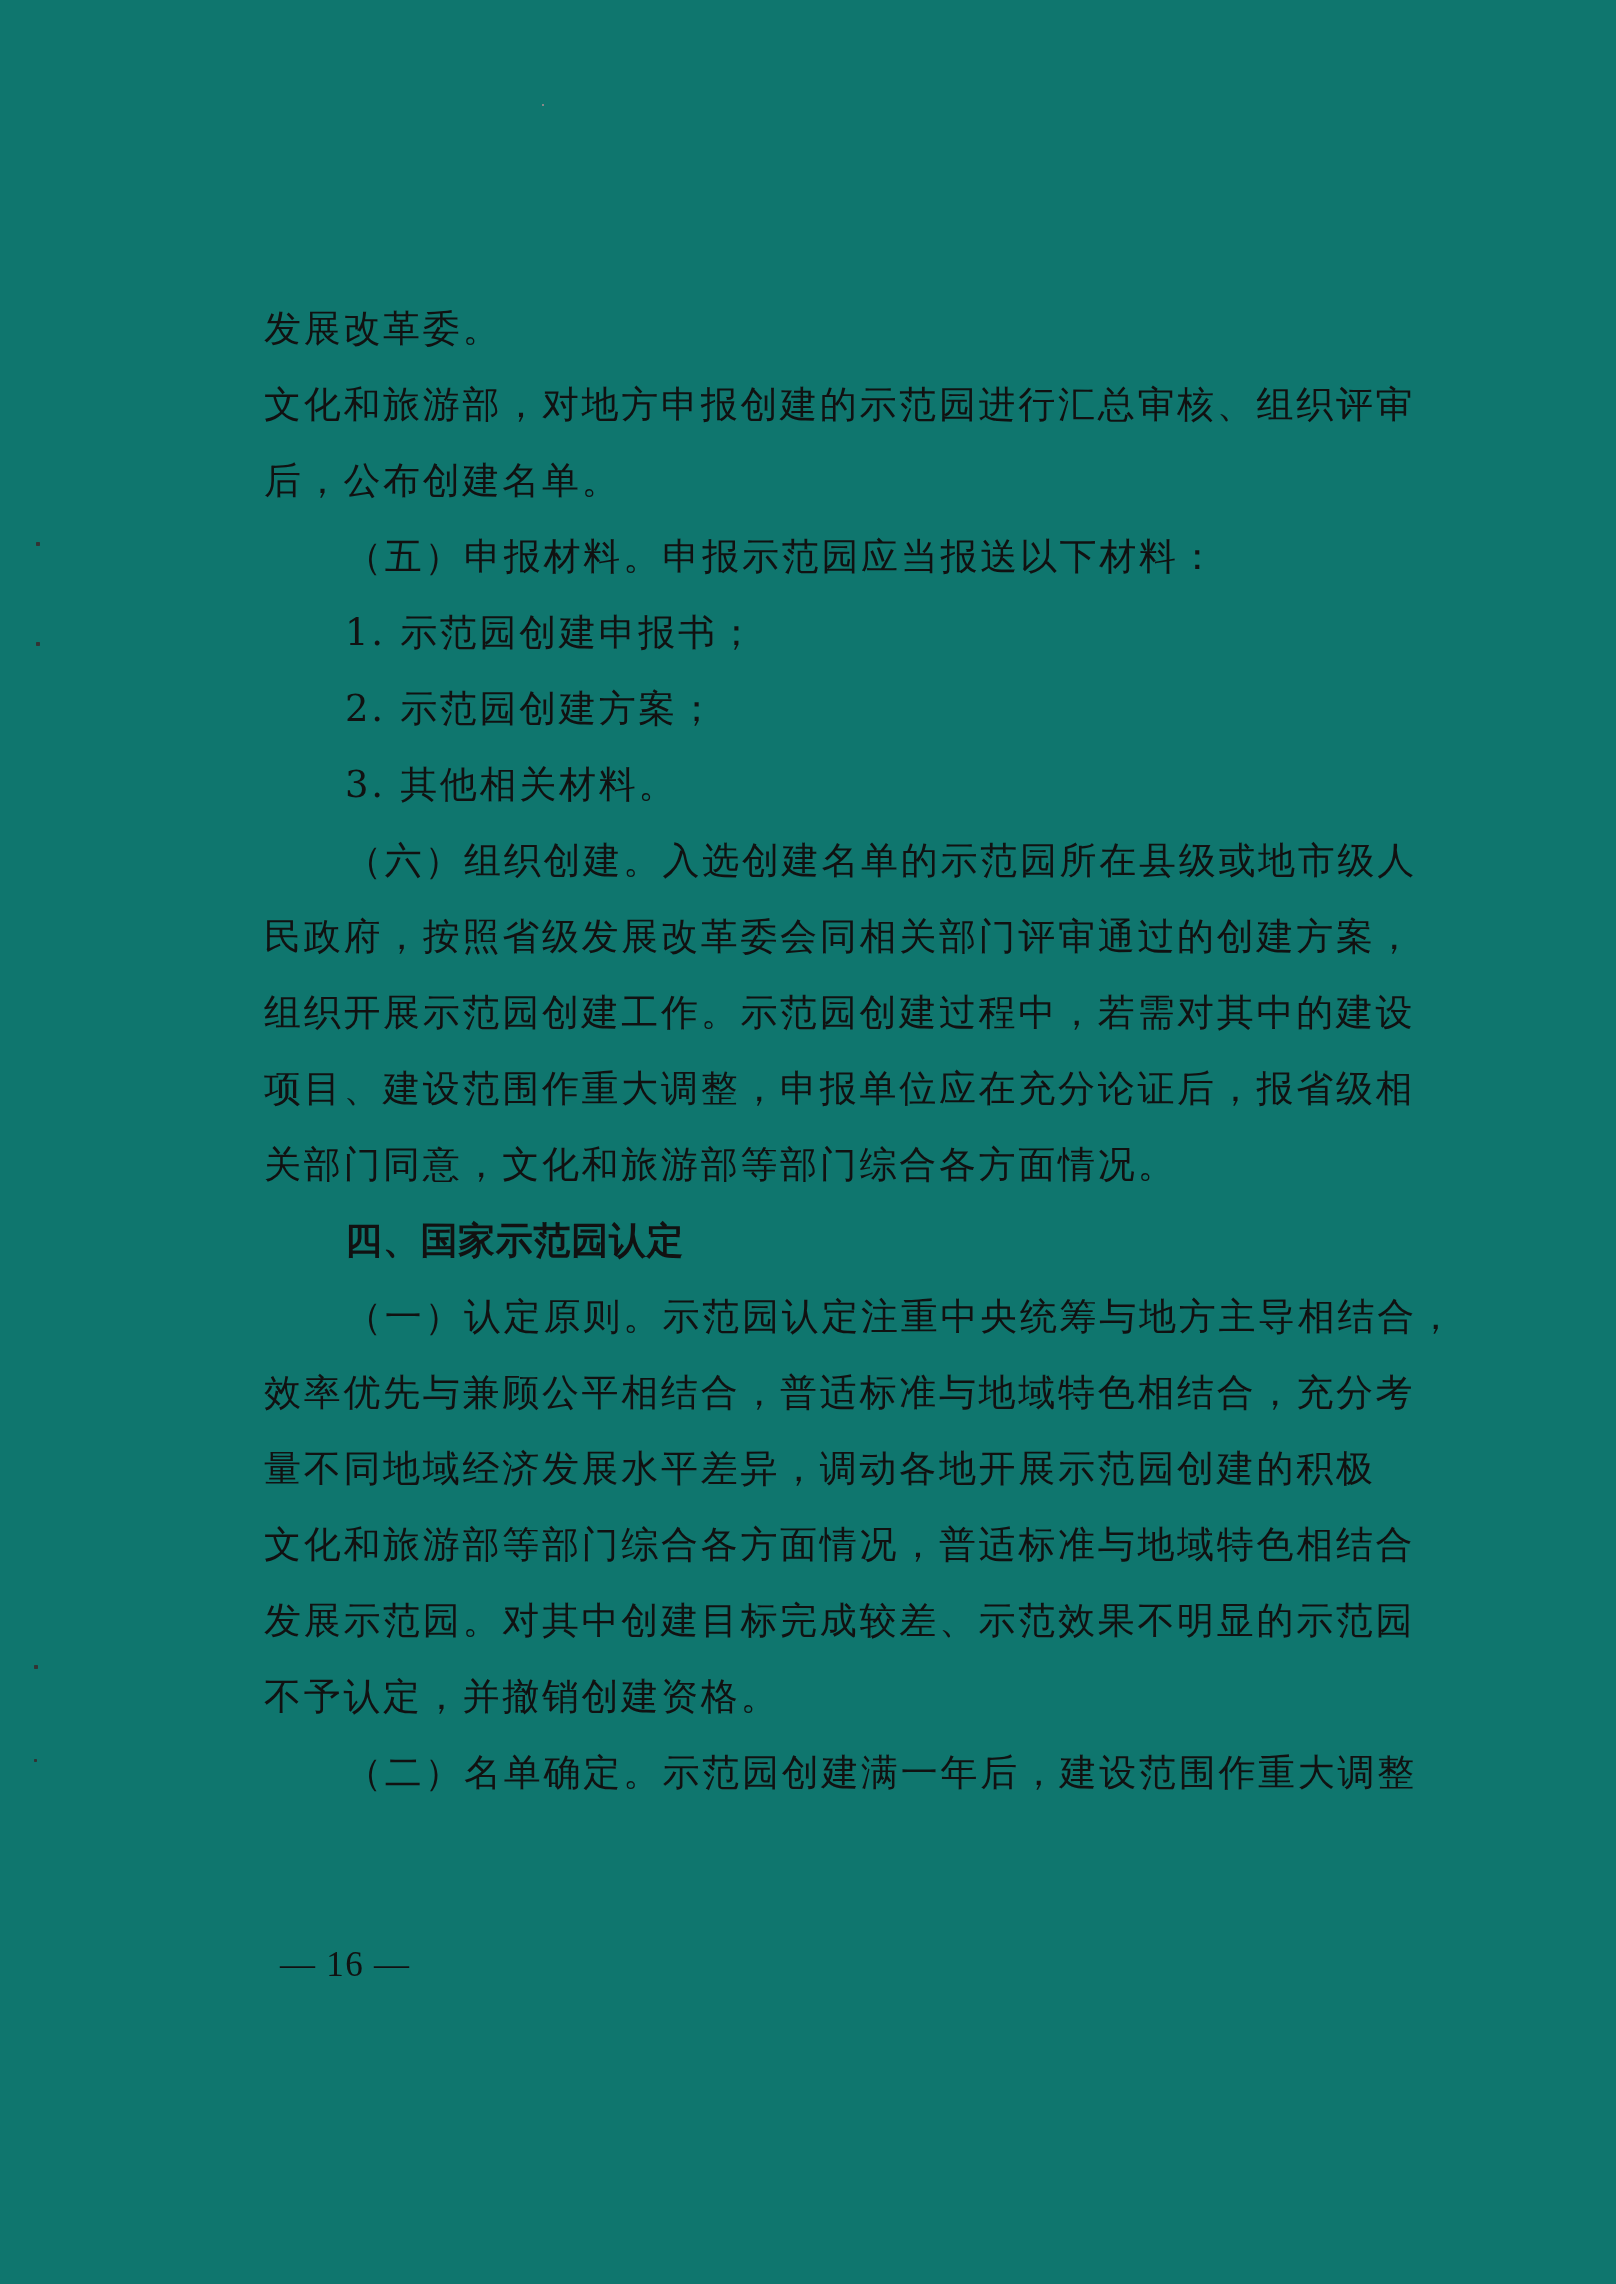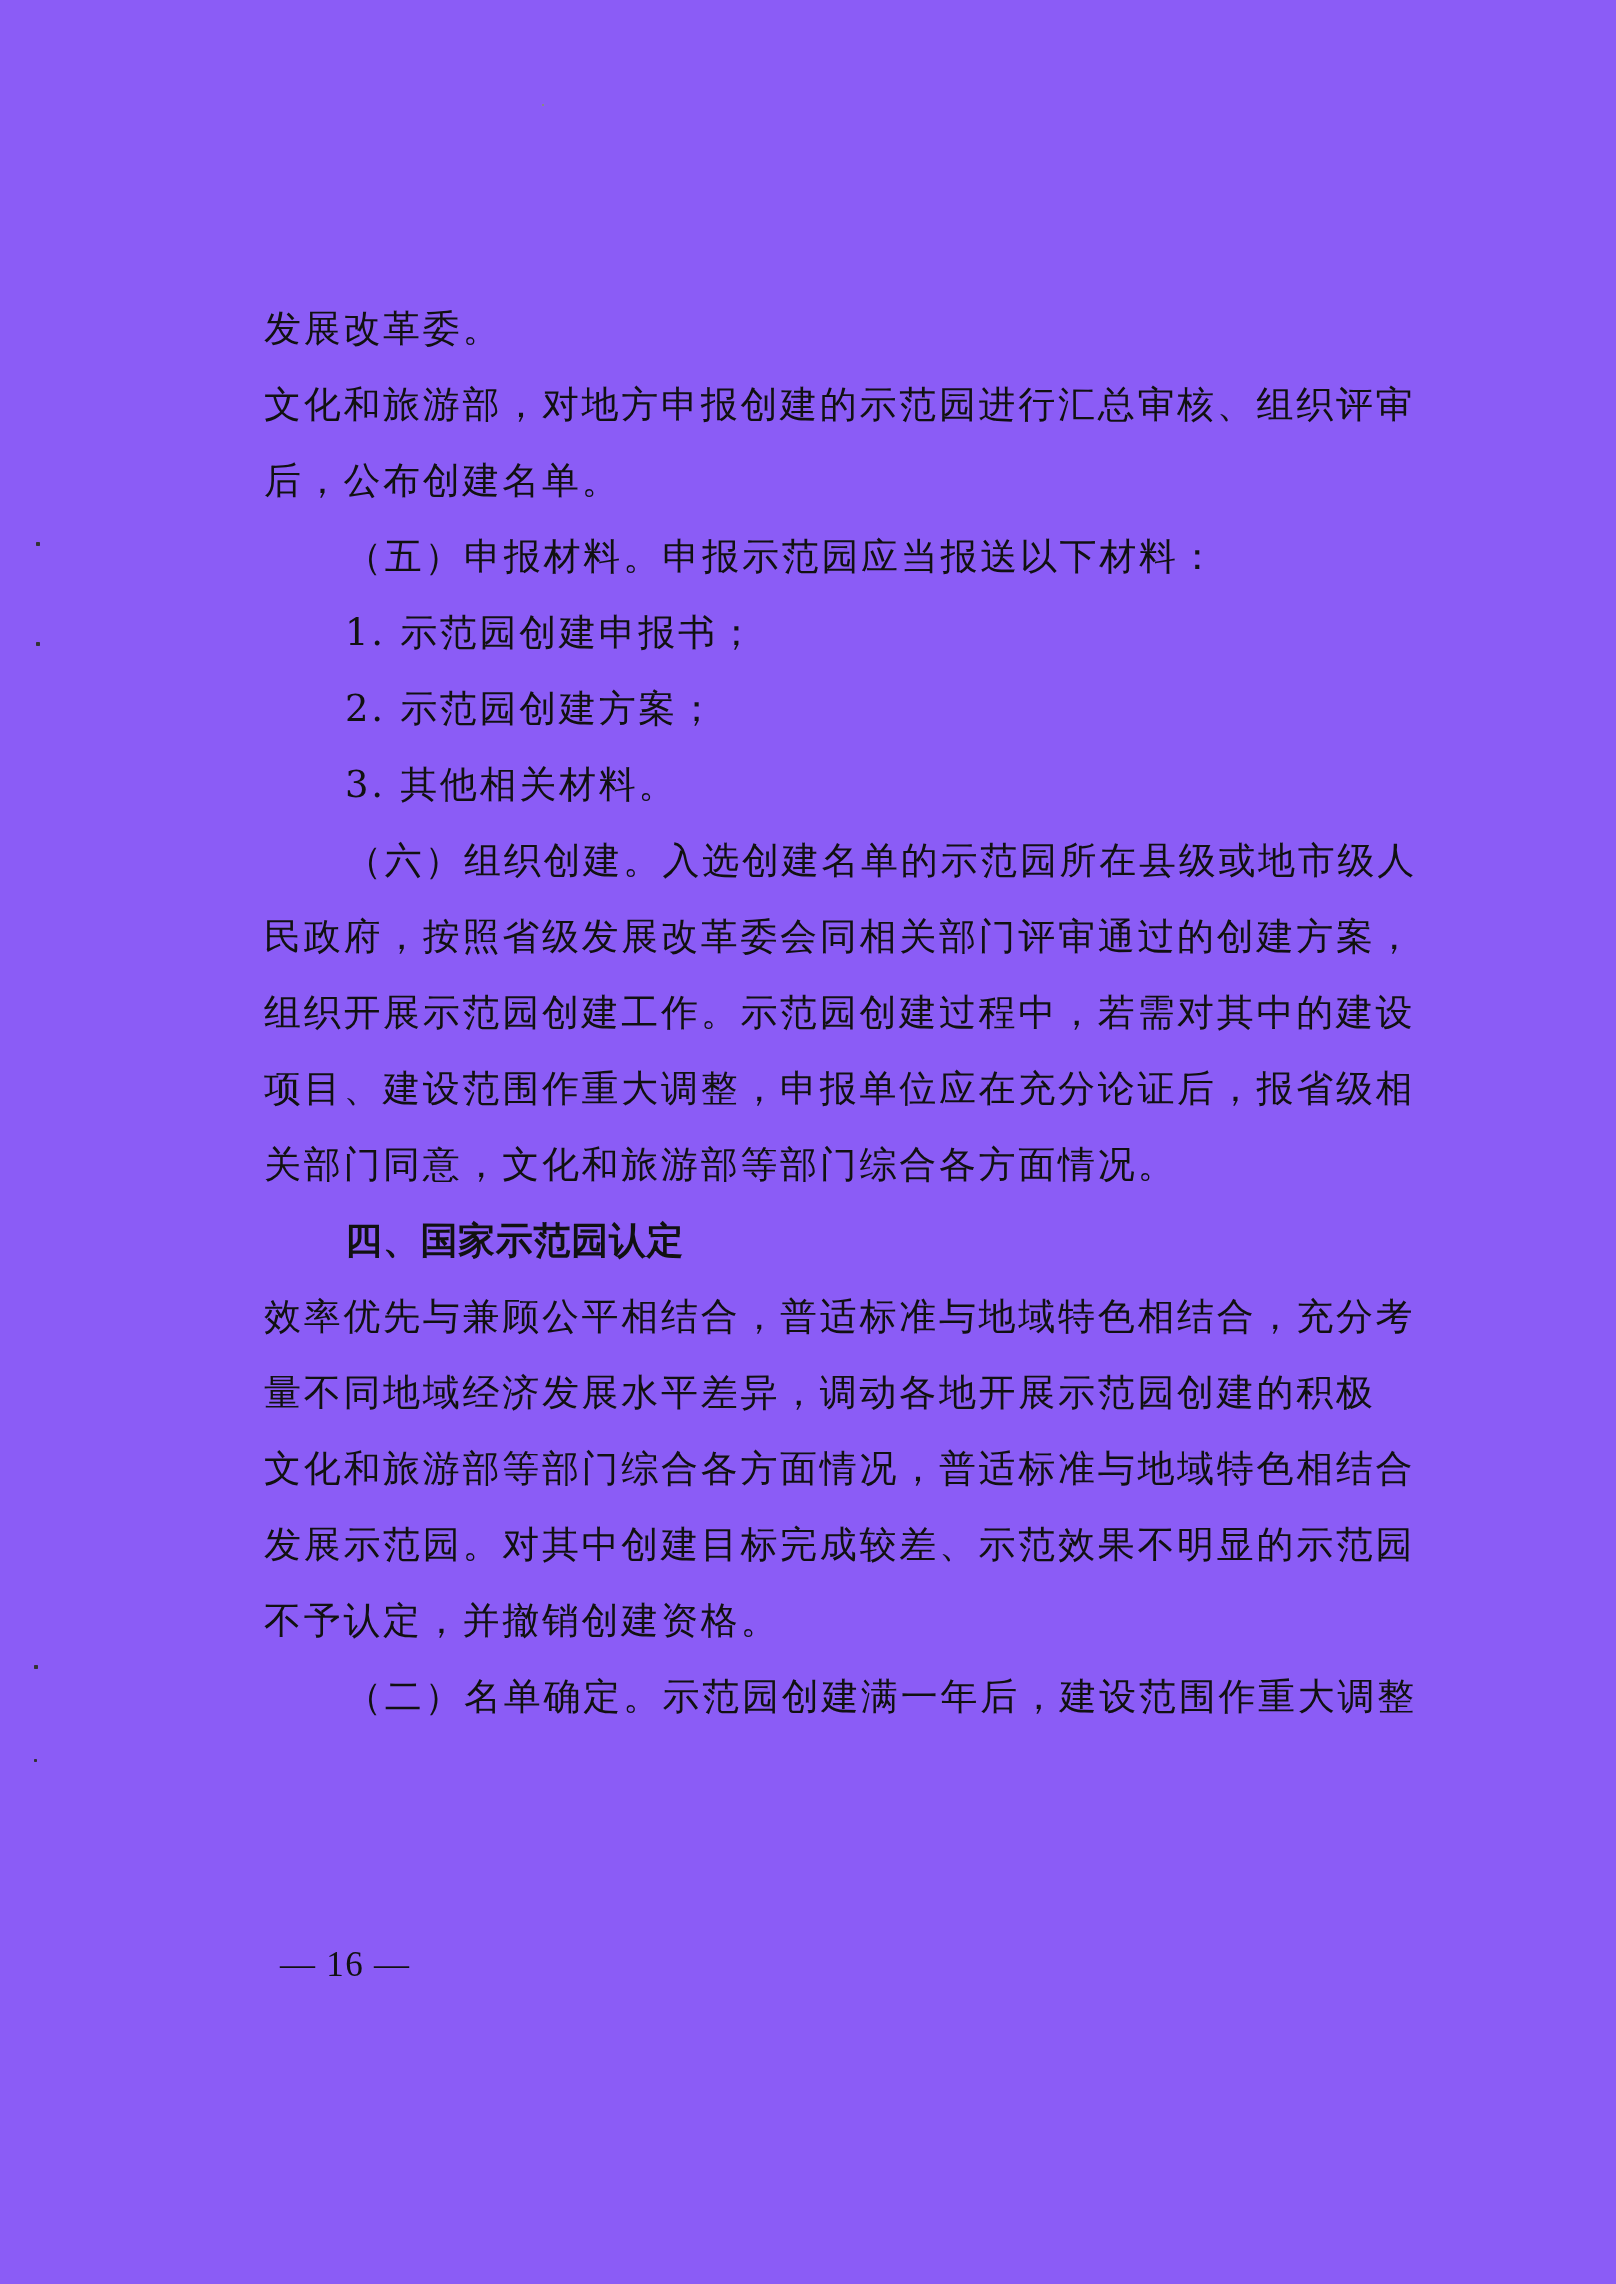--- a/index.html
+++ b/index.html
@@ -1,18 +1,18 @@
 <!DOCTYPE html>
 <html style="font-size:10.4px"><head>
 <meta charset="utf-8">
 <style>
   html, body { margin: 0; padding: 0; background: #ffffff; }
   body { width: 1616px; height: 2284px; position: relative; overflow: hidden;
          font-family: "DejaVu Serif", "Liberation Serif", serif; color: #111; }
-  .page { position: absolute; left: 0; top: 0; width: 1616px; height: 2284px; background: #8b5cf6; }
+  .page { position: absolute; left: 0; top: 0; width: 1616px; height: 2284px; background: #0f766e; }
   .text-block { position: absolute; left: 264px; top: 291px; width: 1127px; }
   .line { height: 76px; line-height: 76px; font-size: 37px; white-space: nowrap;
           letter-spacing: 2.7px; overflow: visible; }
   .indent { padding-left: 81px; }
   .heading { font-family: Liberation Serif, serif; font-weight: bold; letter-spacing: 0.7px; }
   .page-number { position: absolute; left: 280px; top: 1939px; font-size: 35px; line-height: 52px;
                  font-family: "Liberation Serif", "DejaVu Serif", serif; letter-spacing: 1.3px; }
   .artifact { position: absolute; width: 3.9px; height: 3.9px; background: #333; border-radius: 0.7px; }
   .dot-top { position: absolute; left: 542px; top: 104px; width: 2px; height: 2px; background: #888; }
 </style>
@@ -33,20 +33,21 @@
     <div class="line indent">（五）申报材料。申报示范园应当报送以下材料：</div>
     <div class="line indent">1. 示范园创建申报书；</div>
     <div class="line indent">2. 示范园创建方案；</div>
     <div class="line indent">3. 其他相关材料。</div>
     <div class="line indent">（六）组织创建。入选创建名单的示范园所在县级或地市级人</div>
     <div class="line">民政府，按照省级发展改革委会同相关部门评审通过的创建方案，</div>
     <div class="line">组织开展示范园创建工作。示范园创建过程中，若需对其中的建设</div>
     <div class="line">项目、建设范围作重大调整，申报单位应在充分论证后，报省级相</div>
     <div class="line">关部门同意，文化和旅游部等部门综合各方面情况。</div>
     <div class="line indent heading">四、国家示范园认定</div>
+    <div class="line indent">（一）认定原则。示范园认定注重中央统筹与地方主导相结合，</div>
     <div class="line">效率优先与兼顾公平相结合，普适标准与地域特色相结合，充分考</div>
     <div class="line">量不同地域经济发展水平差异，调动各地开展示范园创建的积极</div>
     <div class="line">文化和旅游部等部门综合各方面情况，普适标准与地域特色相结合</div>
     <div class="line">发展示范园。对其中创建目标完成较差、示范效果不明显的示范园</div>
     <div class="line">不予认定，并撤销创建资格。</div>
     <div class="line indent">（二）名单确定。示范园创建满一年后，建设范围作重大调整</div>
   </div>
 
   <div class="page-number">— 16 —</div>
 </div>

